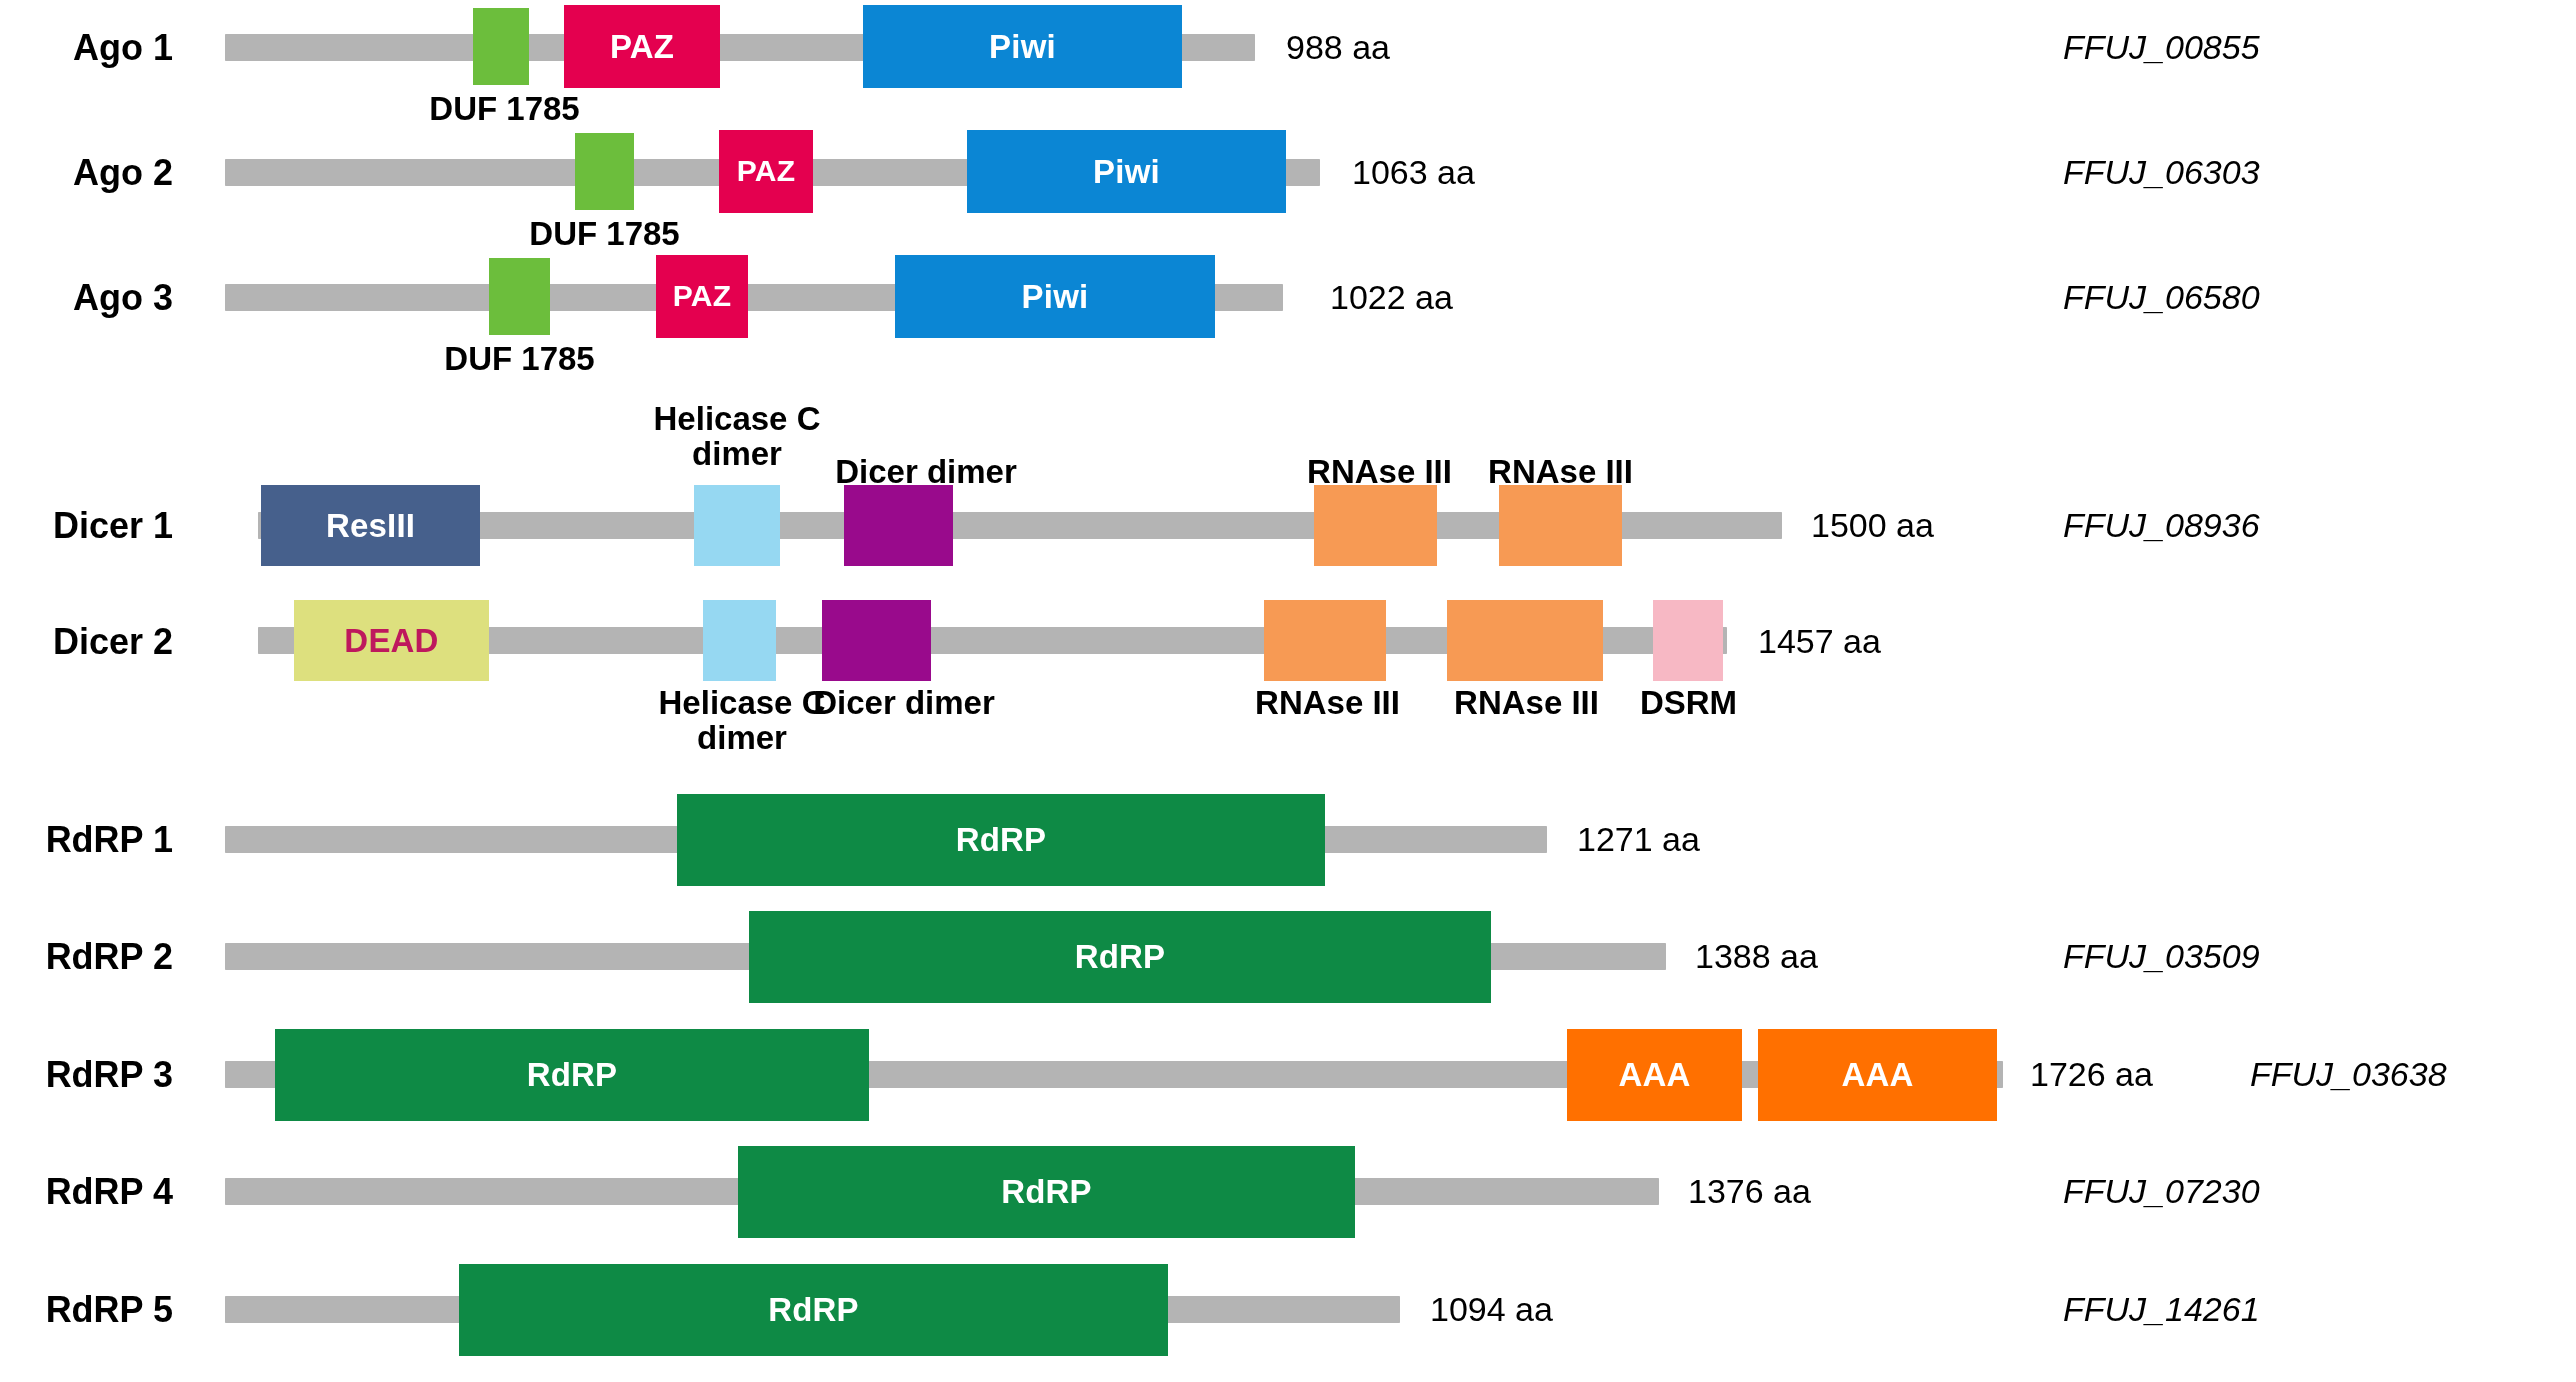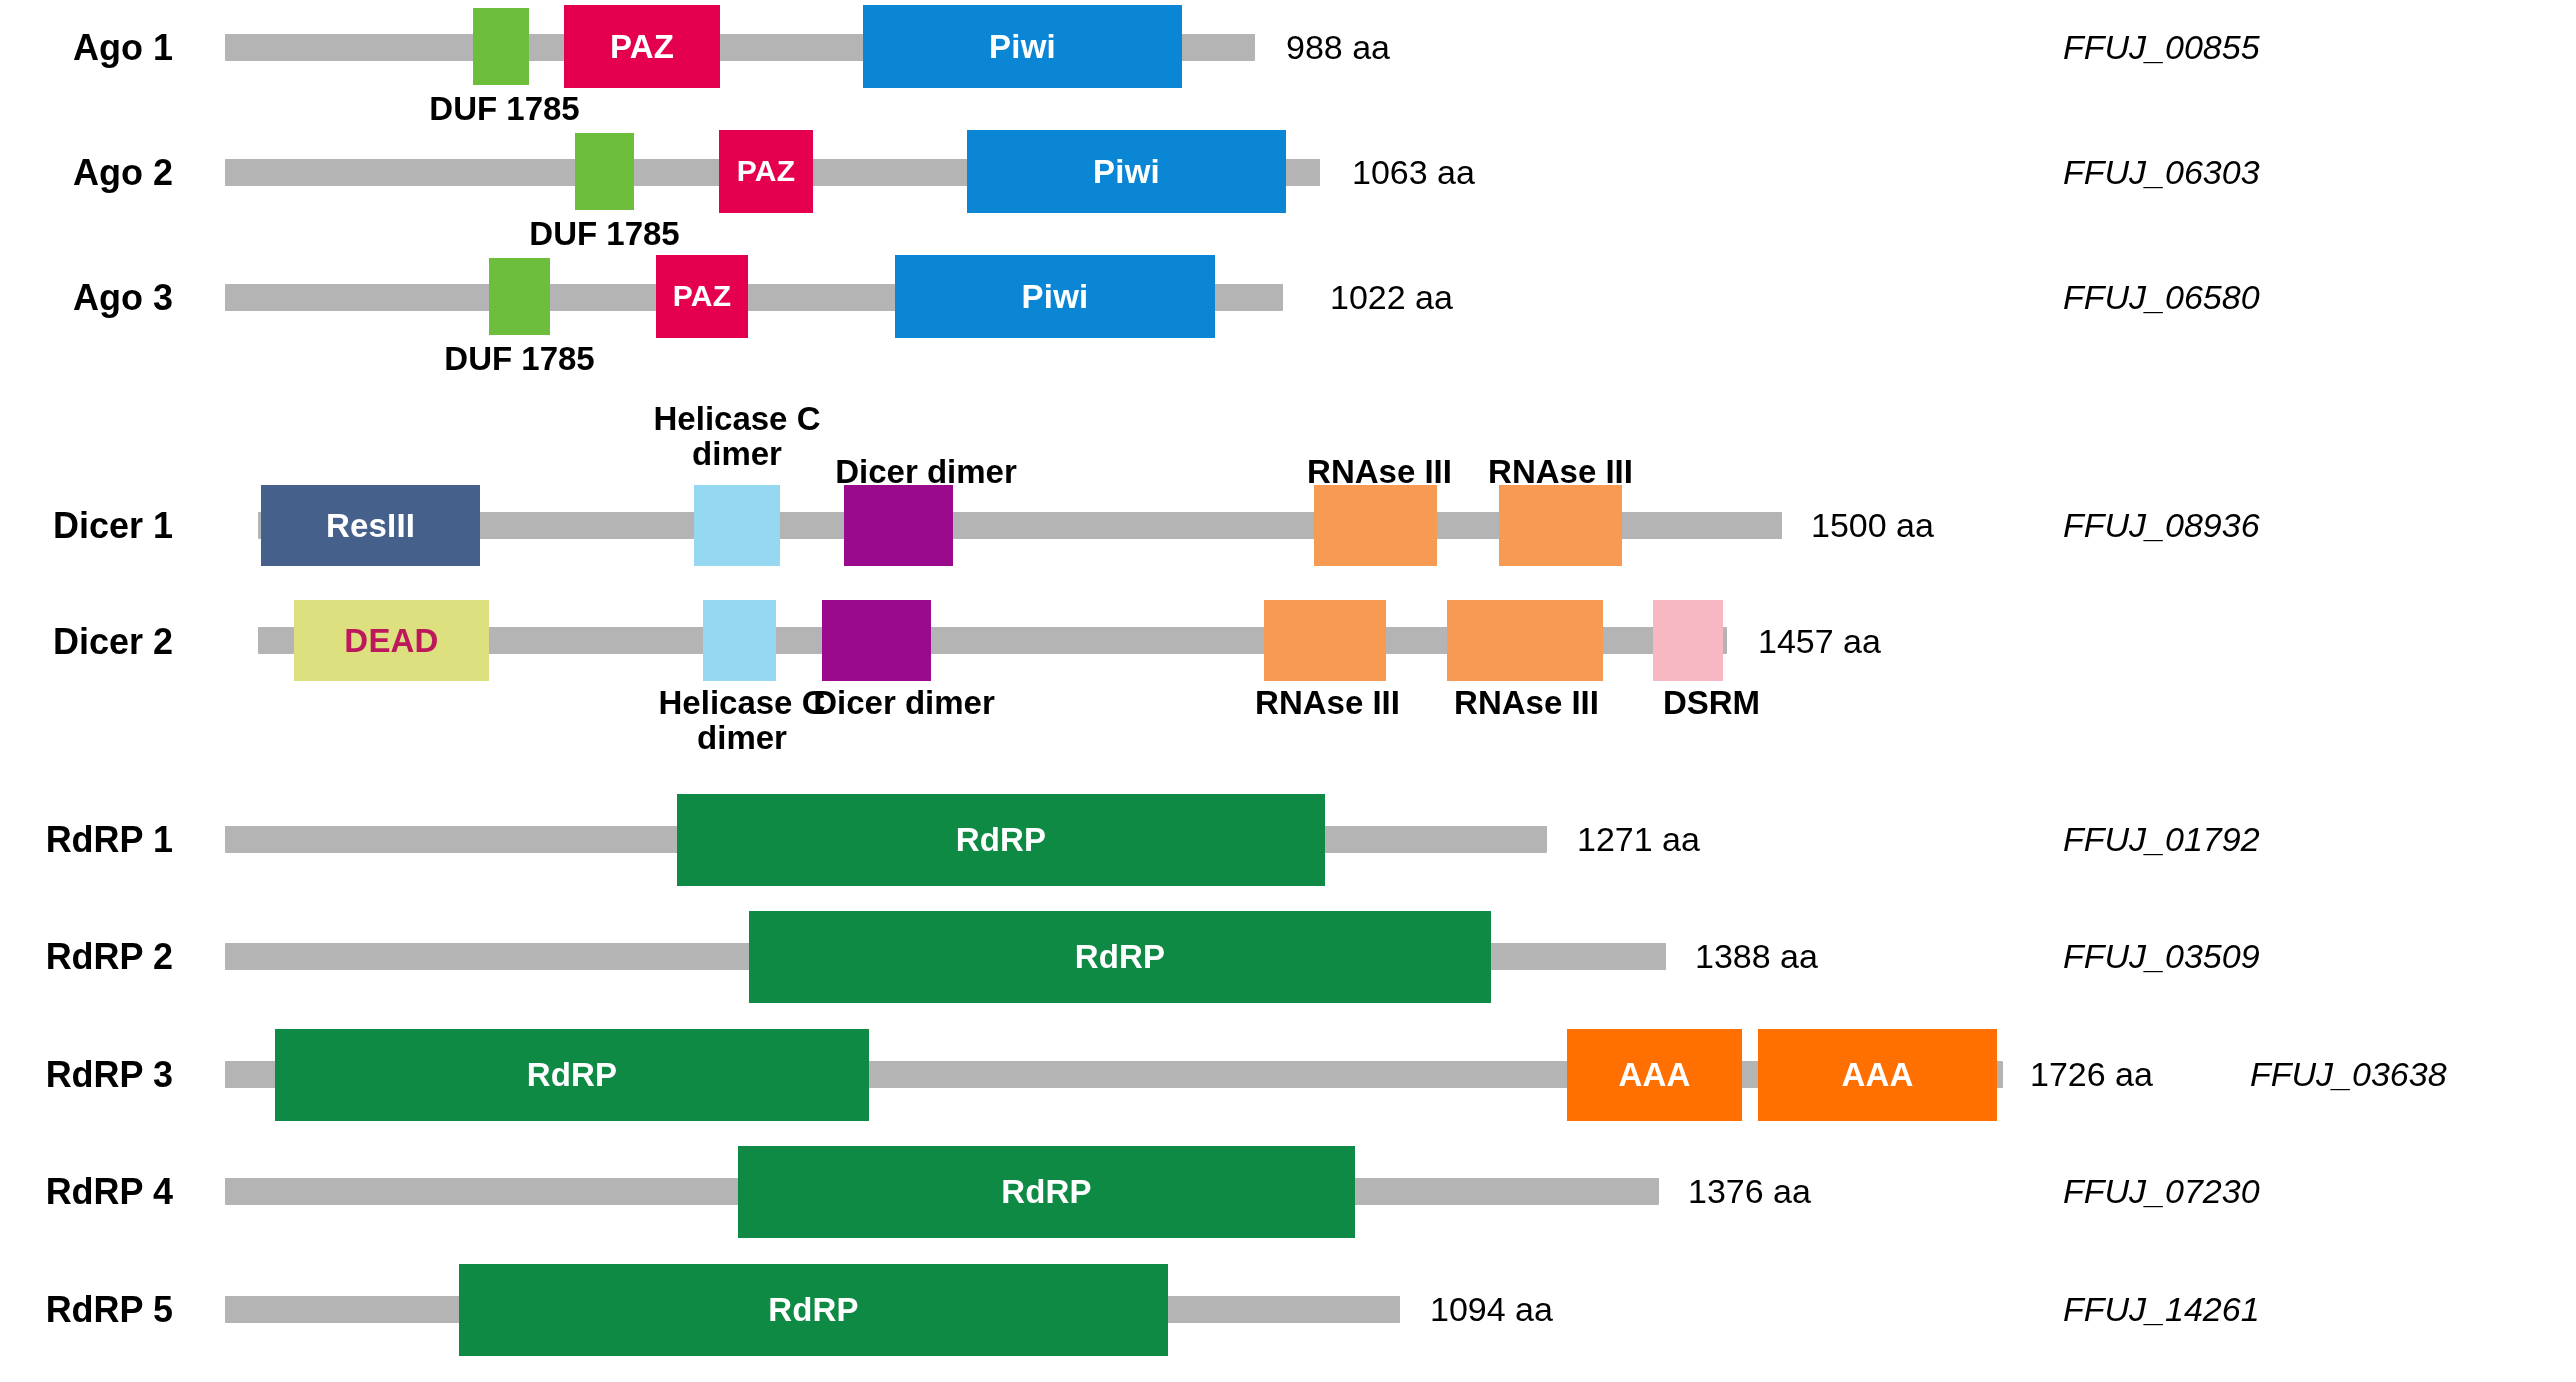--- a/index.html
+++ b/index.html
@@ -171,31 +171,30 @@
     <div class="domain" style="left:822px;top:14px;width:109px;height:81px;background:#990a8c;"></div>
     <div class="dom-caption" style="left:775px;top:100px;width:258px;">Dicer dimer</div>
 
     <div class="domain" style="left:1264px;top:14px;width:122px;height:81px;background:#f79a54;"></div>
     <div class="dom-caption" style="left:1214px;top:100px;width:227px;">RNAse III</div>
 
     <div class="domain" style="left:1447px;top:14px;width:156px;height:81px;background:#f79a54;"></div>
     <div class="dom-caption" style="left:1413px;top:100px;width:227px;">RNAse III</div>
 
     <div class="domain" style="left:1653px;top:14px;width:70px;height:81px;background:#f7b8c4;"></div>
-    <div class="dom-caption" style="left:1575px;top:100px;width:227px;padding-left:23px;">DSRM</div>
+    <div class="dom-caption" style="left:1575px;top:100px;width:227px;">DSRM</div>
 
     <div class="aa-label" style="left:1758px;top:38px;">1457 aa</div>
   </div>
 
   <div class="row" style="top:789px;height:117px;">
     <div class="row-label" style="top:33px;">RdRP 1</div>
     <div class="track" style="left:225px;top:37px;width:1322px;"></div>
     <div class="domain" style="left:677px;top:4.7px;width:648px;height:92px;background:#0e8a45;">RdRP</div>
     <div class="aa-label" style="left:1577px;top:33px;">1271 aa</div>
-    <div class="gene-id" style="top:33px;">FFUJ_01792</div>
   </div>
 
   <div class="row" style="top:906px;height:117px;">
     <div class="row-label" style="top:33px;">RdRP 2</div>
     <div class="track" style="left:225px;top:37px;width:1441px;"></div>
     <div class="domain" style="left:749px;top:4.7px;width:742px;height:92px;background:#0e8a45;">RdRP</div>
     <div class="aa-label" style="left:1695px;top:33px;">1388 aa</div>
     <div class="gene-id" style="top:33px;">FFUJ_03509</div>
   </div>
 

